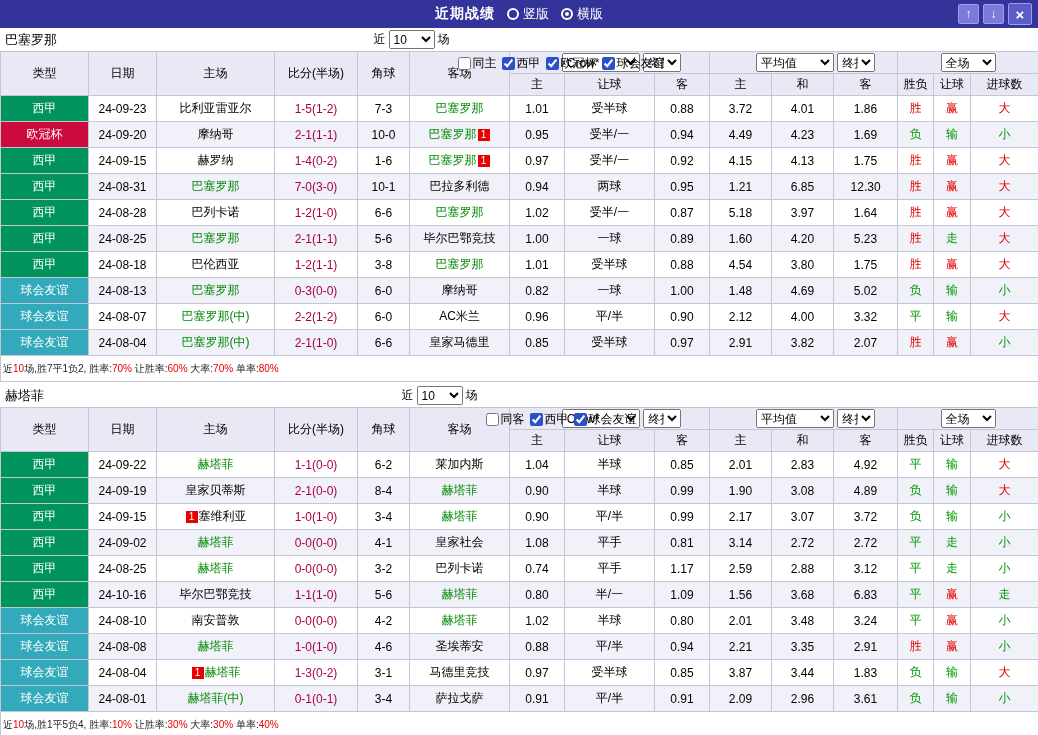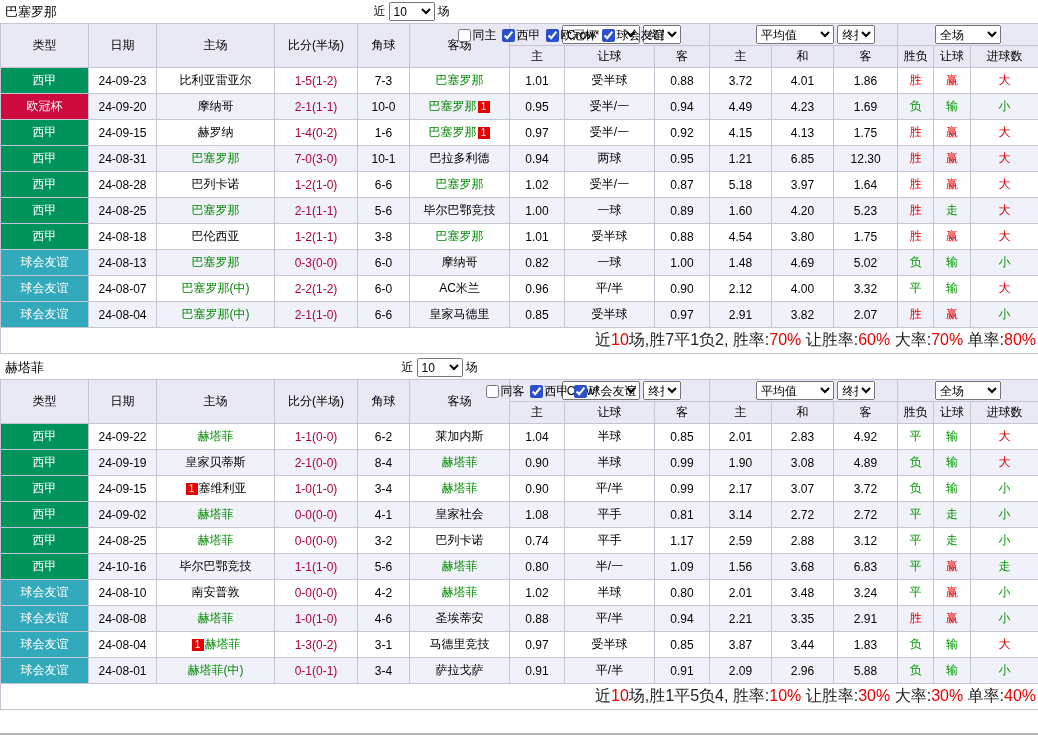--- a/index.html
+++ b/index.html
@@ -61,49 +61,67 @@
   .results th, .results td {
     border:1px solid #c5c5d5; text-align:center; padding:0 2px;
     overflow:hidden; white-space:nowrap; height:26px;
   }
   .results thead th { background:#e9e9f5; font-weight:normal; height:22px; color:#000; }
   .results tbody tr:nth-child(even) { background:#f1f1fa; }
   .results tbody tr:nth-child(odd)  { background:#fff; }
   .results select { font-size:12px; height:19px; vertical-align:middle; }
   .sel-company { width:78px;margin-left:24px; }
   .sel-period  { width:38px; }
-  .sel-scope   { width:66px; }
+  .sel-scope   { width:55px; }
 
   td.t-liga     { background:#00945c; color:#fff; }
   td.t-ucl      { background:#cc0a3e; color:#fff; }
   td.t-friendly { background:#33aabb; color:#fff; }
 
   .focal { color:#008800; }
   td.score { color:#aa0044; }
   .res-r { color:#e60000; }
   .res-g { color:#009900; }
 
   .badge-1 {
     display:inline-block; background:#e60000; color:#fff;
     font-size:10px; line-height:12px; width:12px; height:12px;
     vertical-align:middle; margin:0 1px; text-align:center;
   }
 
   .summary-cell { background:#fff; height:24px; }
-  .summary-line { text-align:right; font-size:16px; }
+  .summary-line { text-align:left; font-size:10px; }
   .sum-k { color:#222; }
   .sum-r { color:#e60000; }
 
   .section + .section { margin-top:2px; }
 </style>
 </head>
 <body>
 
 <div class="app">
 
+  <header class="topbar">
+    <div class="topbar-center">
+      <span class="topbar-title">近期战绩</span>
+      <label class="radio-label">
+        <input type="radio" name="layout" style="">
+        <span>竖版</span>
+      </label>
+      <label class="radio-label">
+        <input type="radio" name="layout" checked="" style="">
+        <span>横版</span>
+      </label>
+    </div>
+    <div class="topbar-buttons">
+      <button class="nav-btn"><span>↑</span></button>
+      <button class="nav-btn"><span>↓</span></button>
+      <button class="nav-btn close-btn"><span>×</span></button>
+    </div>
+  </header>
 
   <section class="section">
     <div class="section-header">
       <span class="team-title">巴塞罗那</span>
       <div class="filter-bar">
         <span>近</span>
         <select class="sel-count"><option>10</option></select>
         <span>场</span>
         <span class="checkbox-group">
             <label class="cb-label">
@@ -589,21 +607,21 @@
     <td>24-08-01</td>
     <td class="team-cell"><span class="focal">赫塔菲(中)</span></td>
     <td class="score">0-1(0-1)</td>
     <td>3-4</td>
     <td class="team-cell"><span>萨拉戈萨</span></td>
     <td>0.91</td>
     <td>平/半</td>
     <td>0.91</td>
     <td>2.09</td>
     <td>2.96</td>
-    <td>5.88</td>
+    <td>3.61</td>
     <td class="res-g">负</td>
     <td class="res-g">输</td>
     <td class="res-g">小</td>
   </tr>
         </tbody>
       <tfoot>
         <tr>
             <td colspan="15" class="summary-cell">
               <div class="summary-line"><span class="sum-k">近</span><span class="sum-r">10</span><span class="sum-k">场,胜1平5负4, 胜率:</span><span class="sum-r">10%</span><span class="sum-k"> 让胜率:</span><span class="sum-r">30%</span><span class="sum-k"> 大率:</span><span class="sum-r">30%</span><span class="sum-k"> 单率:</span><span class="sum-r">40%</span></div>
             </td>

